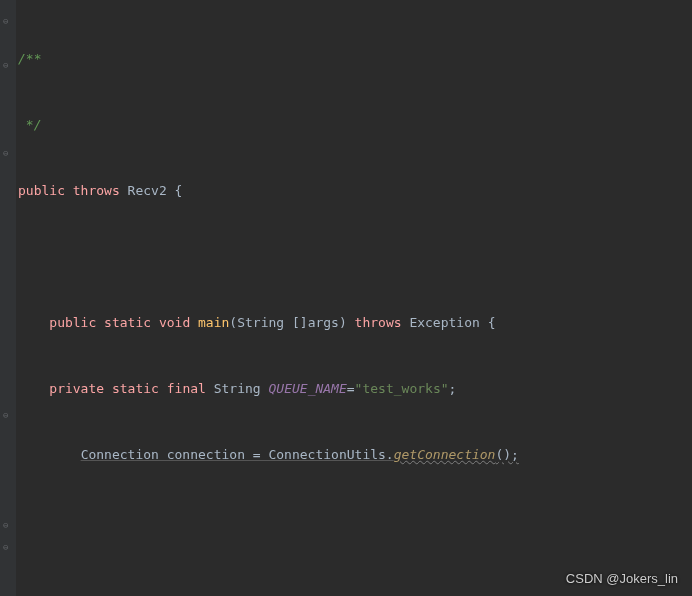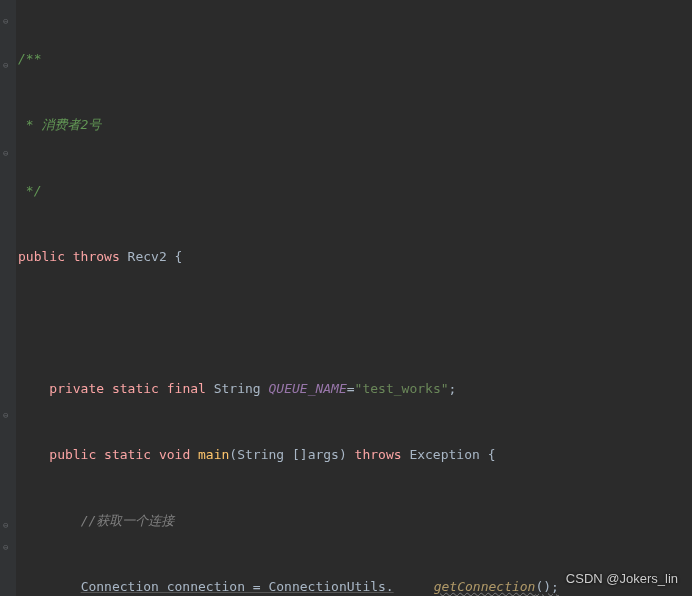--- a/index.html
+++ b/index.html
@@ -47,21 +47,21 @@
     .wavy {
       text-decoration: underline wavy #808080;
       text-decoration-thickness: 1px;
     }
     .comment { color: #808080; font-style: italic; }
     .doc-comment { color: #629755; font-style: italic; }
     .keyword { color: #fca5a5; }
     .string { color: #6a8759; }
     .method { color: #ffc66d; }
     .field-static { color: #9876aa; font-style: italic; }
-    .getconn { font-style: italic; color: #b09968; margin-left: 40px; }
+    .getconn { font-style: italic; color: #b09968; }
     .underline-var { text-decoration: underline; text-decoration-color: #555; }
     .watermark {
       position: absolute;
       bottom: 10px;
       right: 14px;
       color: #cccccc;
       font-size: 13px;
       font-family: sans-serif;
       text-shadow: 0 0 3px #000;
     }
@@ -73,27 +73,25 @@
   <div class="gutter">
     <span class="gutter-mark fold-mark" style="top:16px">⊖</span>
     <span class="gutter-mark fold-mark" style="top:60px">⊖</span>
     <span class="gutter-mark fold-mark" style="top:148px">⊖</span>
     <span class="gutter-mark fold-mark" style="top:410px">⊖</span>
     <span class="gutter-mark fold-mark" style="top:520px">⊖</span>
     <span class="gutter-mark fold-mark" style="top:542px">⊖</span>
   </div>
   <div class="code-area">
     <div class="line"><span class="doc-comment">/**</span></div>
-    <div class="line"><span class="doc-comment"> * 消费者2号</span></div>
     <div class="line"><span class="doc-comment"> */</span></div>
     <div class="line"><span class="keyword">public</span> <span class="keyword">throws</span> <span>Recv2</span><span> {</span></div>
     <div class="line"></div>
+    <div class="line">    <span class="keyword">public</span> <span class="keyword">static</span> <span class="keyword">void</span> <span class="method">main</span><span>(String []args)</span> <span class="keyword">throws</span> <span>Exception {</span></div>
     <div class="line">    <span class="keyword">private</span> <span class="keyword">static</span> <span class="keyword">final</span> <span>String</span> <span class="field-static">QUEUE_NAME</span><span>=</span><span class="string">"test_works"</span><span>;</span></div>
-    <div class="line">    <span class="keyword">public</span> <span class="keyword">static</span> <span class="keyword">void</span> <span class="method">main</span><span>(String []args)</span> <span class="keyword">throws</span> <span>Exception {</span></div>
-    <div class="line">        <span class="comment">//获取一个连接</span></div>
     <div class="line">        <span class="wavy underline-var">Connection connection = ConnectionUtils.</span><span class="getconn wavy">getConnection</span><span class="wavy">();</span></div>
     
     
     
     
     
     
     
     
     

